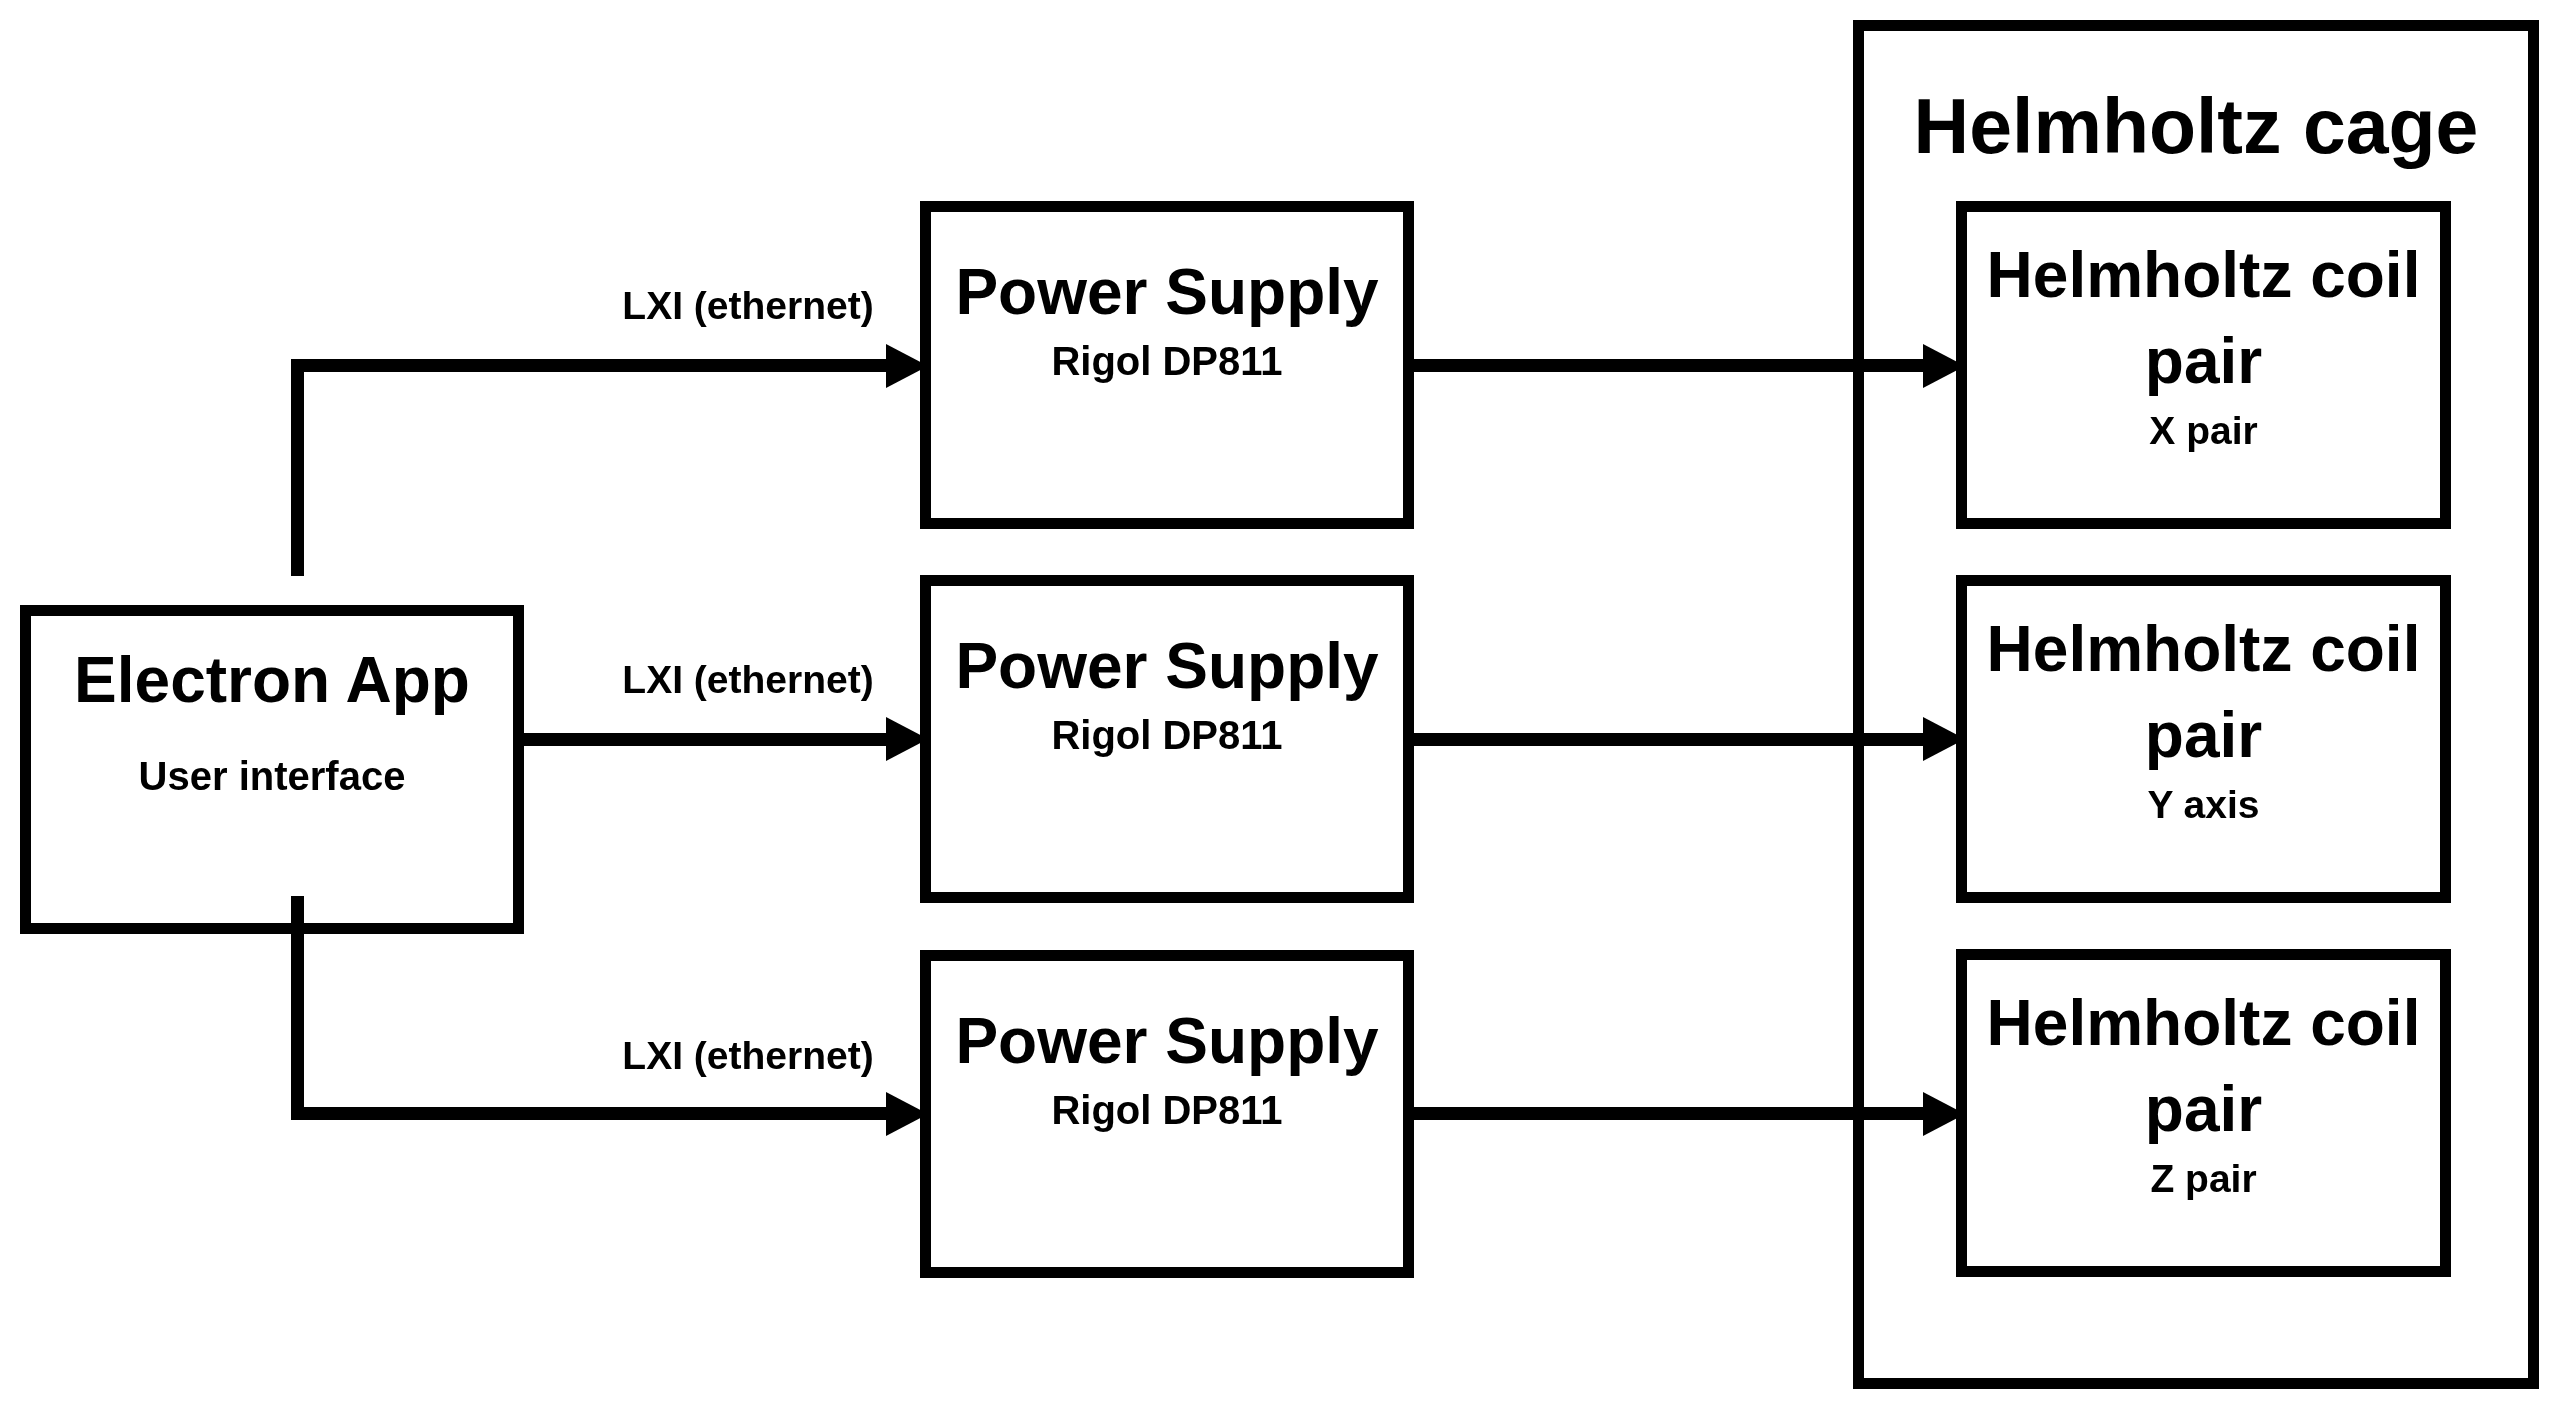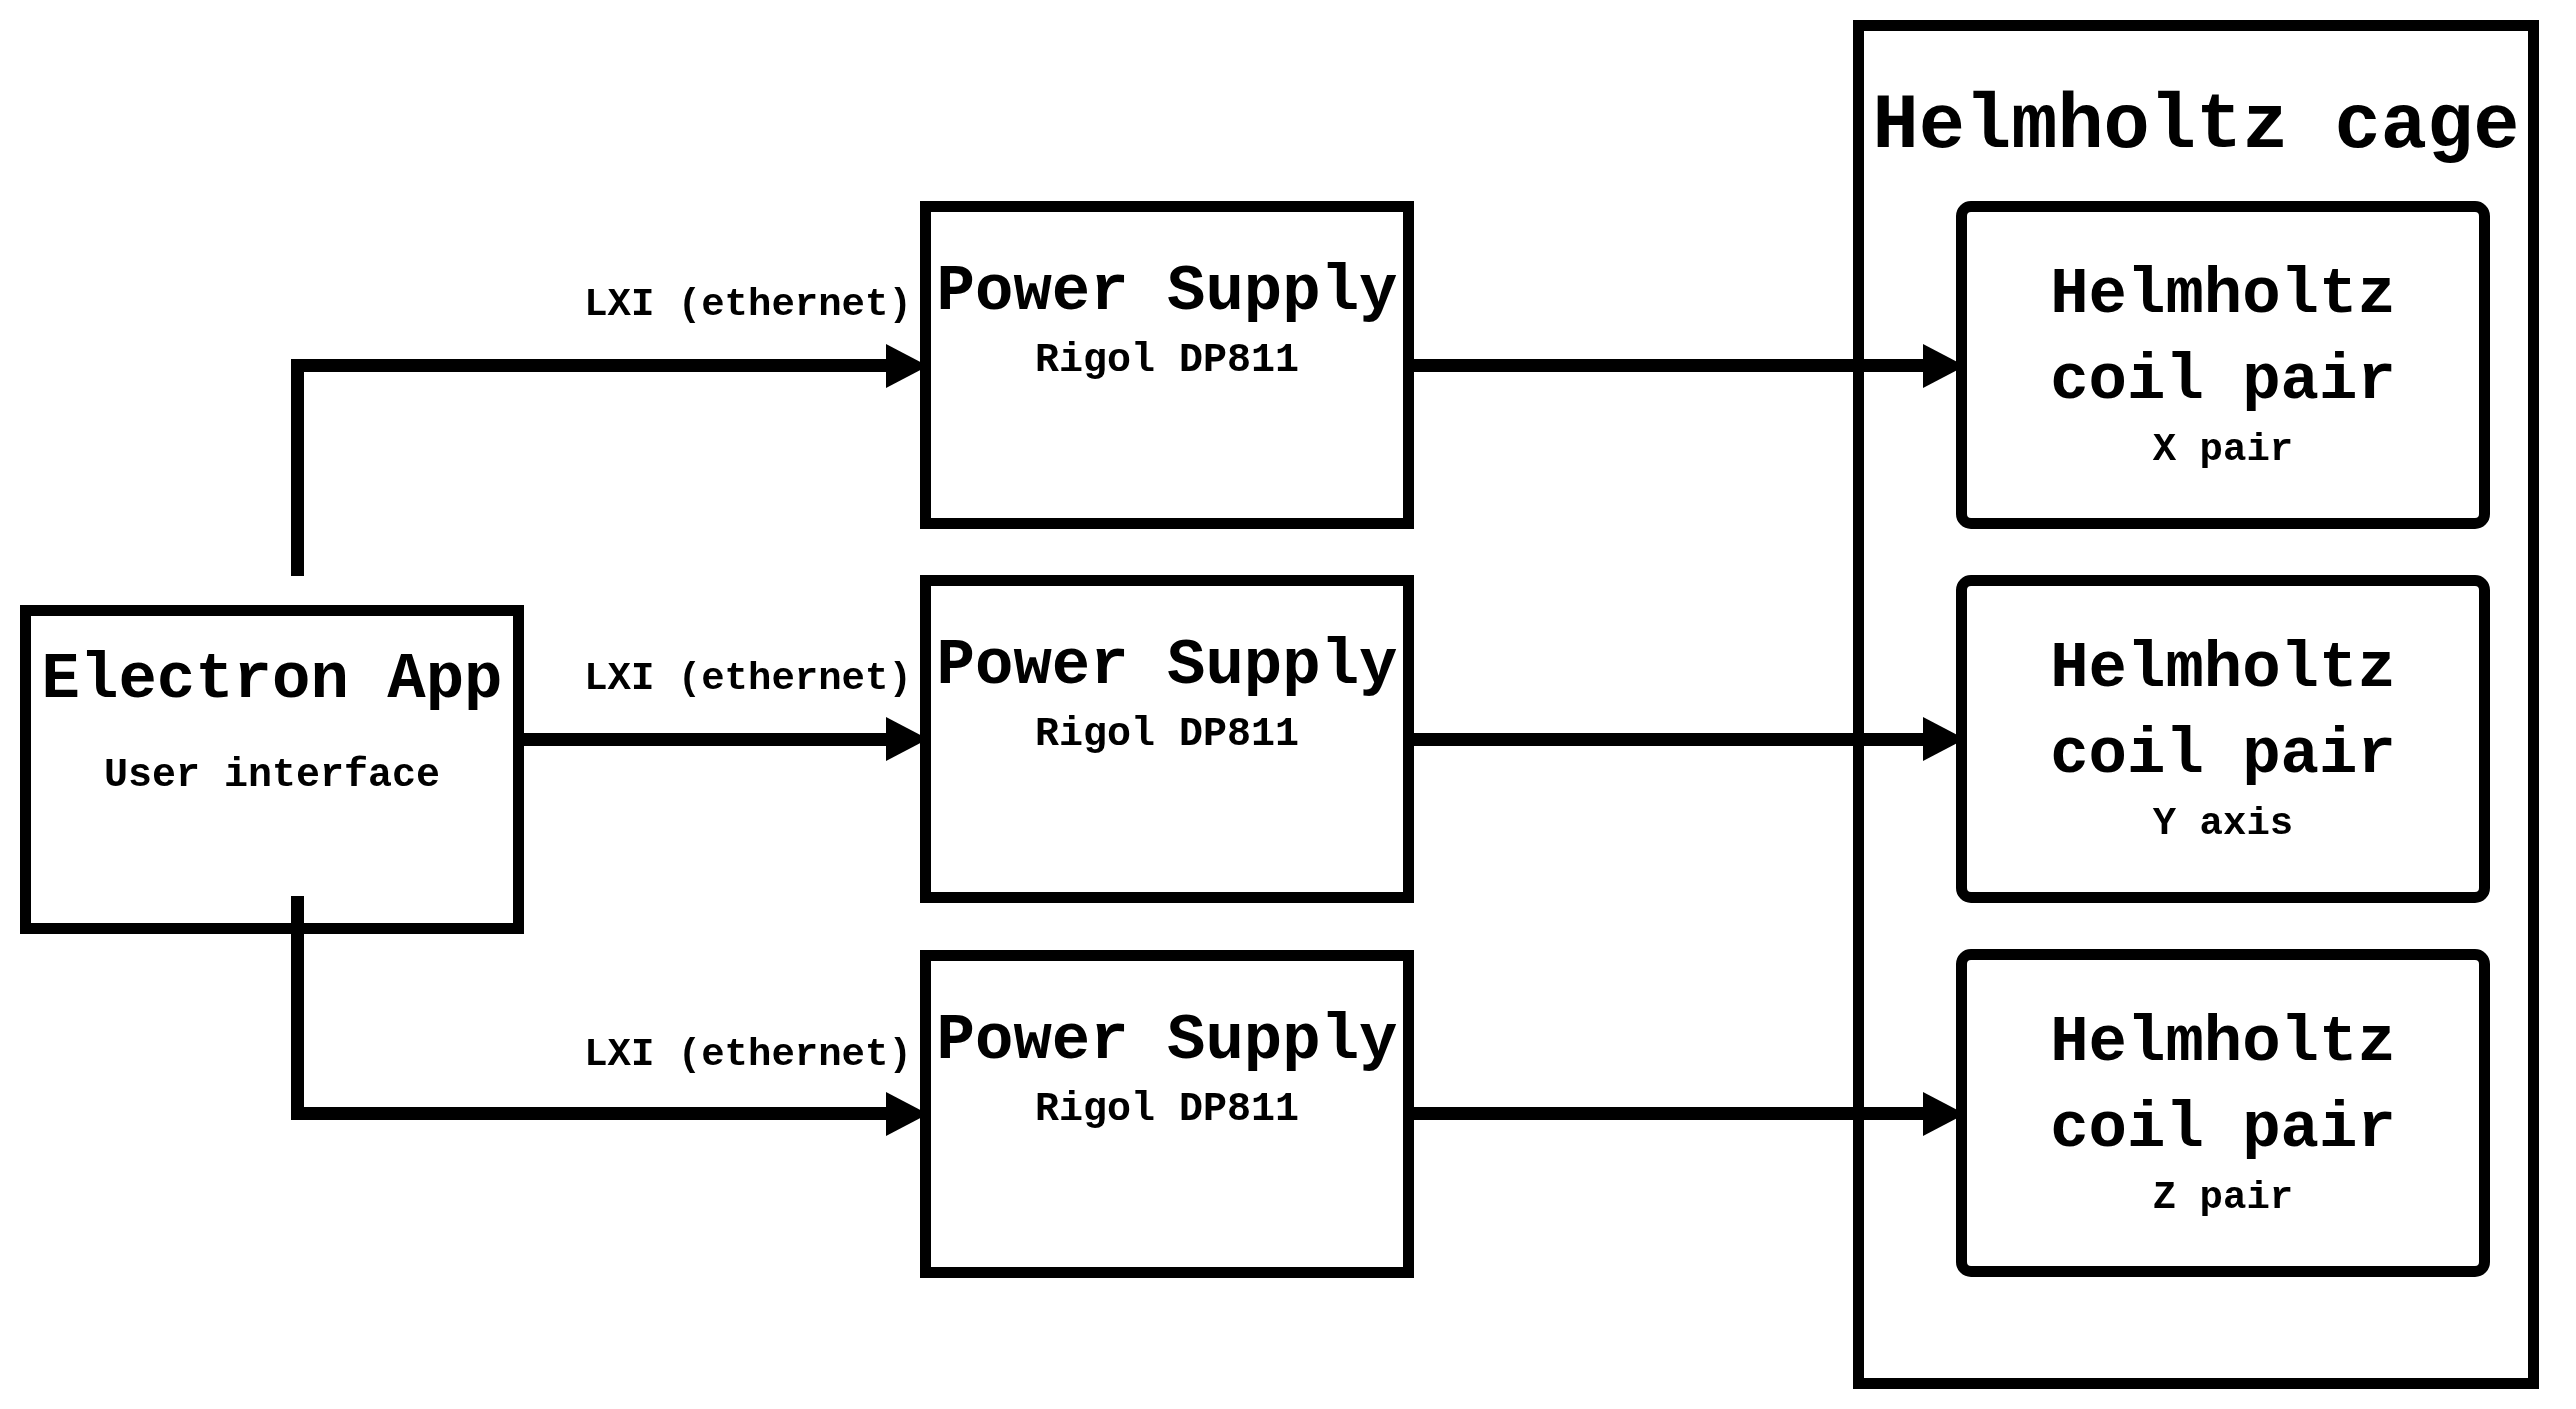--- a/index.html
+++ b/index.html
@@ -6,21 +6,21 @@
     margin: 0;
     padding: 0;
     background: #ffffff;
   }
   .canvas {
     position: relative;
     width: 2576px;
     height: 1409px;
     background: #ffffff;
     overflow: hidden;
-    font-family: Liberation Mono, monospace;
+    font-family: Liberation Sans, sans-serif;
     font-weight: 700;
     color: #000000;
   }
   .box {
     position: absolute;
     box-sizing: border-box;
     background: #ffffff;
     border: 11.3px solid #000000;
     display: flex;
     flex-direction: column;
@@ -51,21 +51,21 @@
   .power-supply { left: 920px; width: 494px; height: 328px; padding-top: 37px; text-align: right; }
   .power-supply .node-subtitle { margin-top: 3px; }
   .ps-1 { top: 201px; }
   .ps-2 { top: 575px; }
   .ps-3 { top: 950px; }
   .cage {
     left: 1853px; top: 20px; width: 686px; height: 1369px;
     padding-top: 44px;
     display: block;
   }
-  .coil-pair { left: 92px; width: 534px; height: 328px; padding-top: 40px; border-radius: 15px; }
+  .coil-pair { left: 92px; width: 495px; height: 328px; padding-top: 20px; }
   .coil-pair .axis-label { margin-top: 3.2px; }
   .cp-1 { top: 170px; }
   .cp-2 { top: 544px; }
   .cp-3 { top: 918px; }
   
   .hline, .vline {
     position: absolute;
     background: #000000;
   }
   .hline { height: 13px; }

